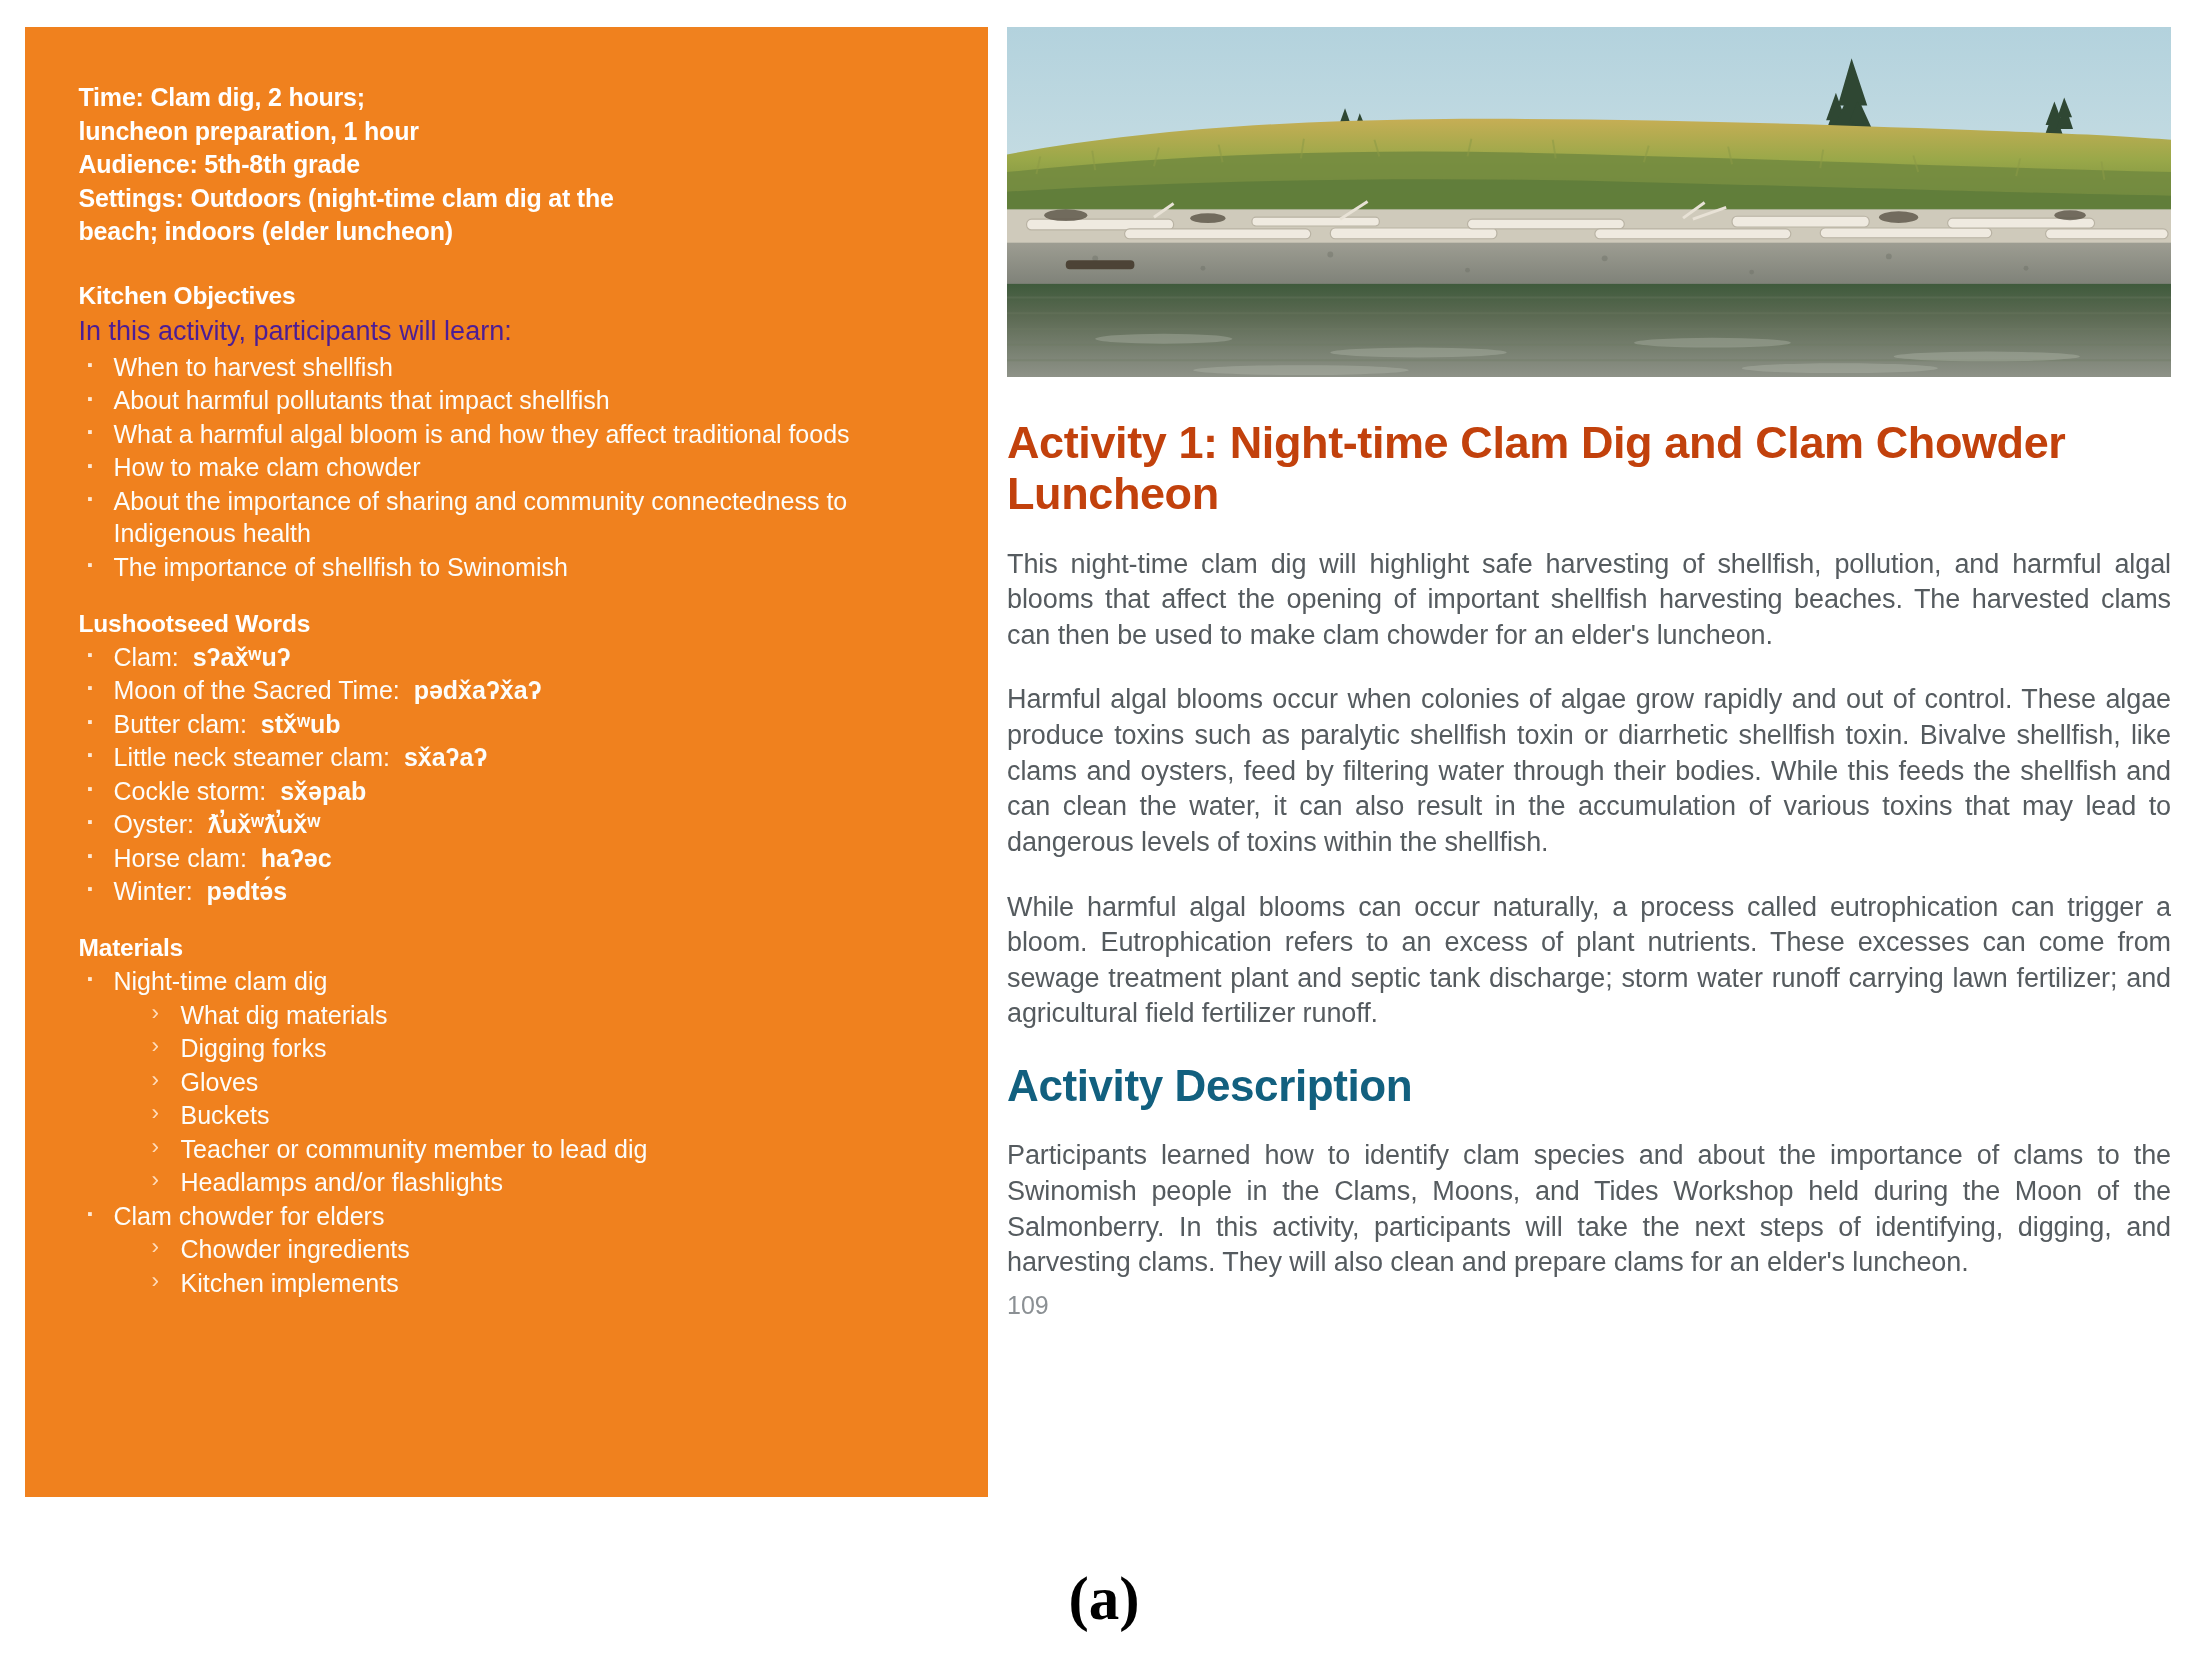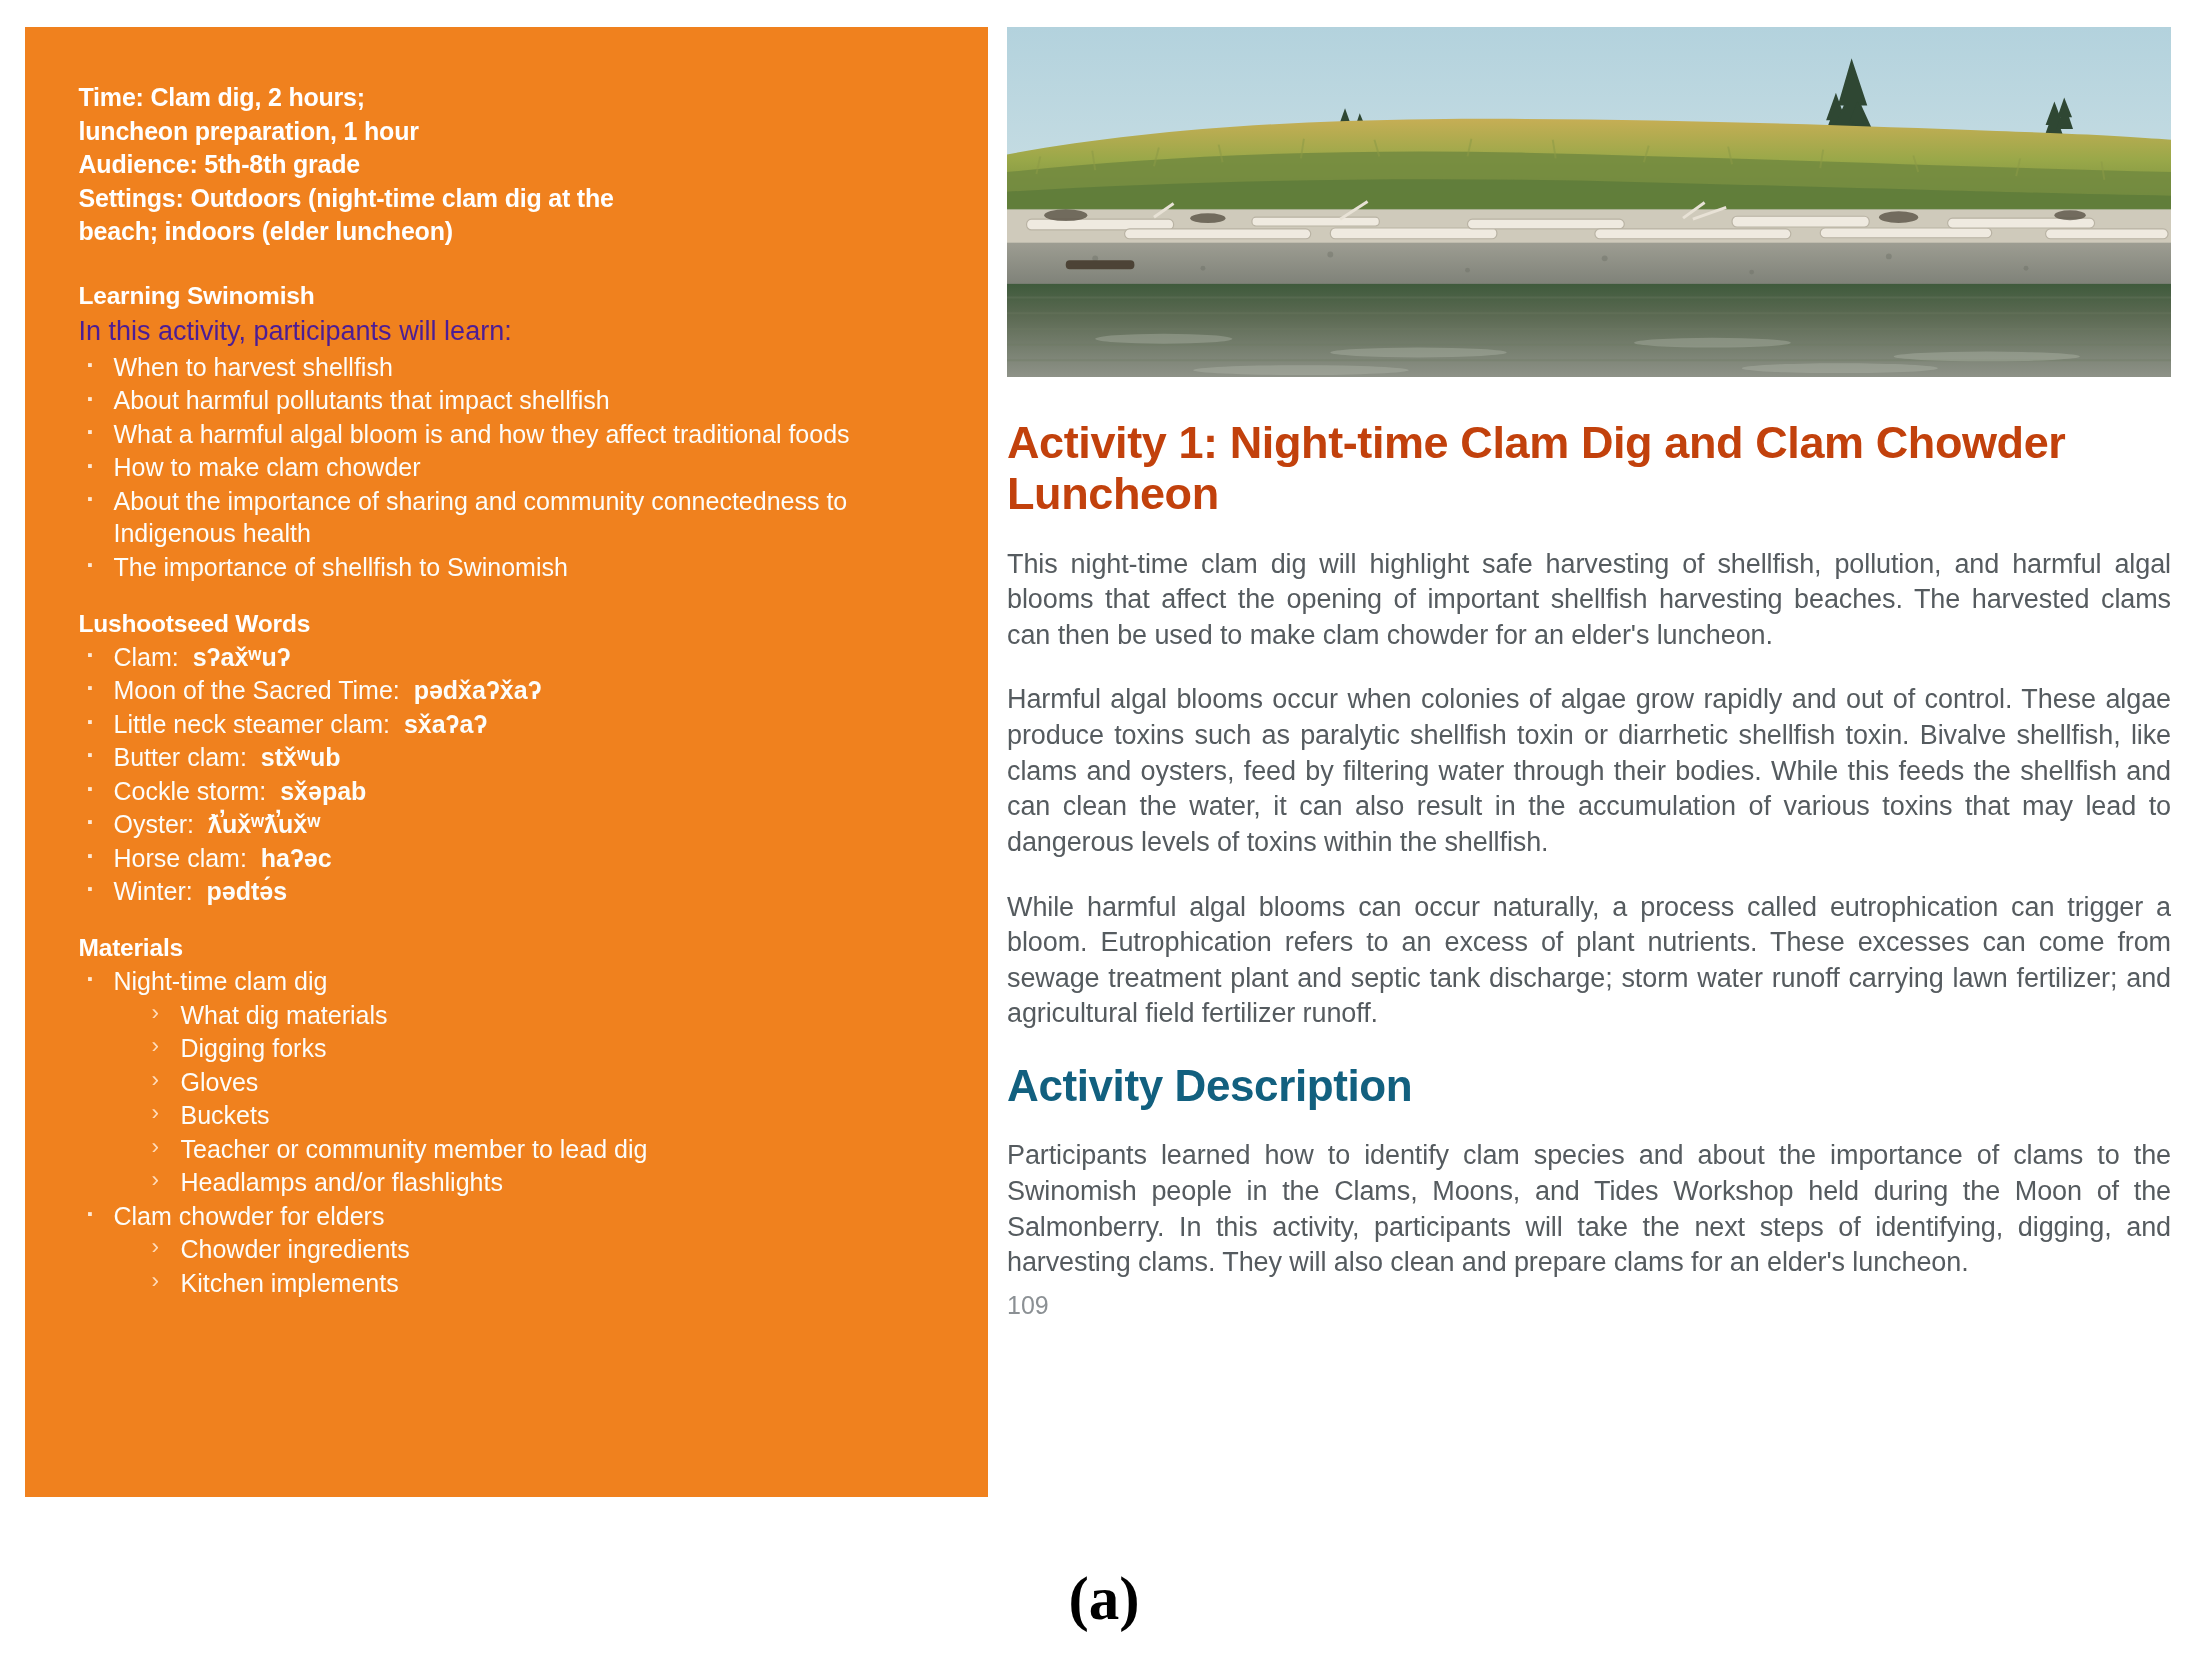--- a/index.html
+++ b/index.html
@@ -183,41 +183,41 @@
 
     <div class="meta-block">
       <span class="meta-line">Time: Clam dig, 2 hours;</span>
       <span class="meta-line">luncheon preparation, 1 hour</span>
       <span class="meta-line">Audience: 5th-8th grade</span>
       <span class="meta-line">Settings: Outdoors (night-time clam dig at the</span>
       <span class="meta-line">beach; indoors (elder luncheon)</span>
     </div>
 
     <div>
-      <div class="panel-heading">Learning Swinomish</div>
+      <div class="panel-heading">Kitchen Objectives</div>
       <div class="panel-intro">In this activity, participants will learn:</div>
       <ul class="panel-list">
         <li>When to harvest shellfish</li>
         <li>About harmful pollutants that impact shellfish</li>
         <li>What a harmful algal bloom is and how they affect traditional foods</li>
         <li>How to make clam chowder</li>
         <li>About the importance of sharing and community connectedness to Indigenous health</li>
         <li>The importance of shellfish to Swinomish</li>
       </ul>
     </div>
 
     <div class="section-gap"></div>
 
     <div>
       <div class="panel-heading">Lushootseed Words</div>
       <ul class="panel-list">
         <li><span>Clam:</span>&nbsp; <span class="lush-term">sʔax̌ʷuʔ</span></li>
         <li><span>Moon of the Sacred Time:</span>&nbsp; <span class="lush-term">pədx̌aʔx̌aʔ</span></li>
+        <li><span>Butter clam:</span>&nbsp; <span class="lush-term">stx̌ʷub</span></li>
         <li><span>Little neck steamer clam:</span>&nbsp; <span class="lush-term">sx̌aʔaʔ</span></li>
-        <li><span>Butter clam:</span>&nbsp; <span class="lush-term">stx̌ʷub</span></li>
         <li><span>Cockle storm:</span>&nbsp; <span class="lush-term">sx̌əpab</span></li>
         <li><span>Oyster:</span>&nbsp; <span class="lush-term">ƛ̕ux̌ʷƛ̕ux̌ʷ</span></li>
         <li><span>Horse clam:</span>&nbsp; <span class="lush-term">haʔəc</span></li>
         <li><span>Winter:</span>&nbsp; <span class="lush-term">pədtə́s</span></li>
       </ul>
     </div>
 
     <div class="section-gap"></div>
 
     <div>

